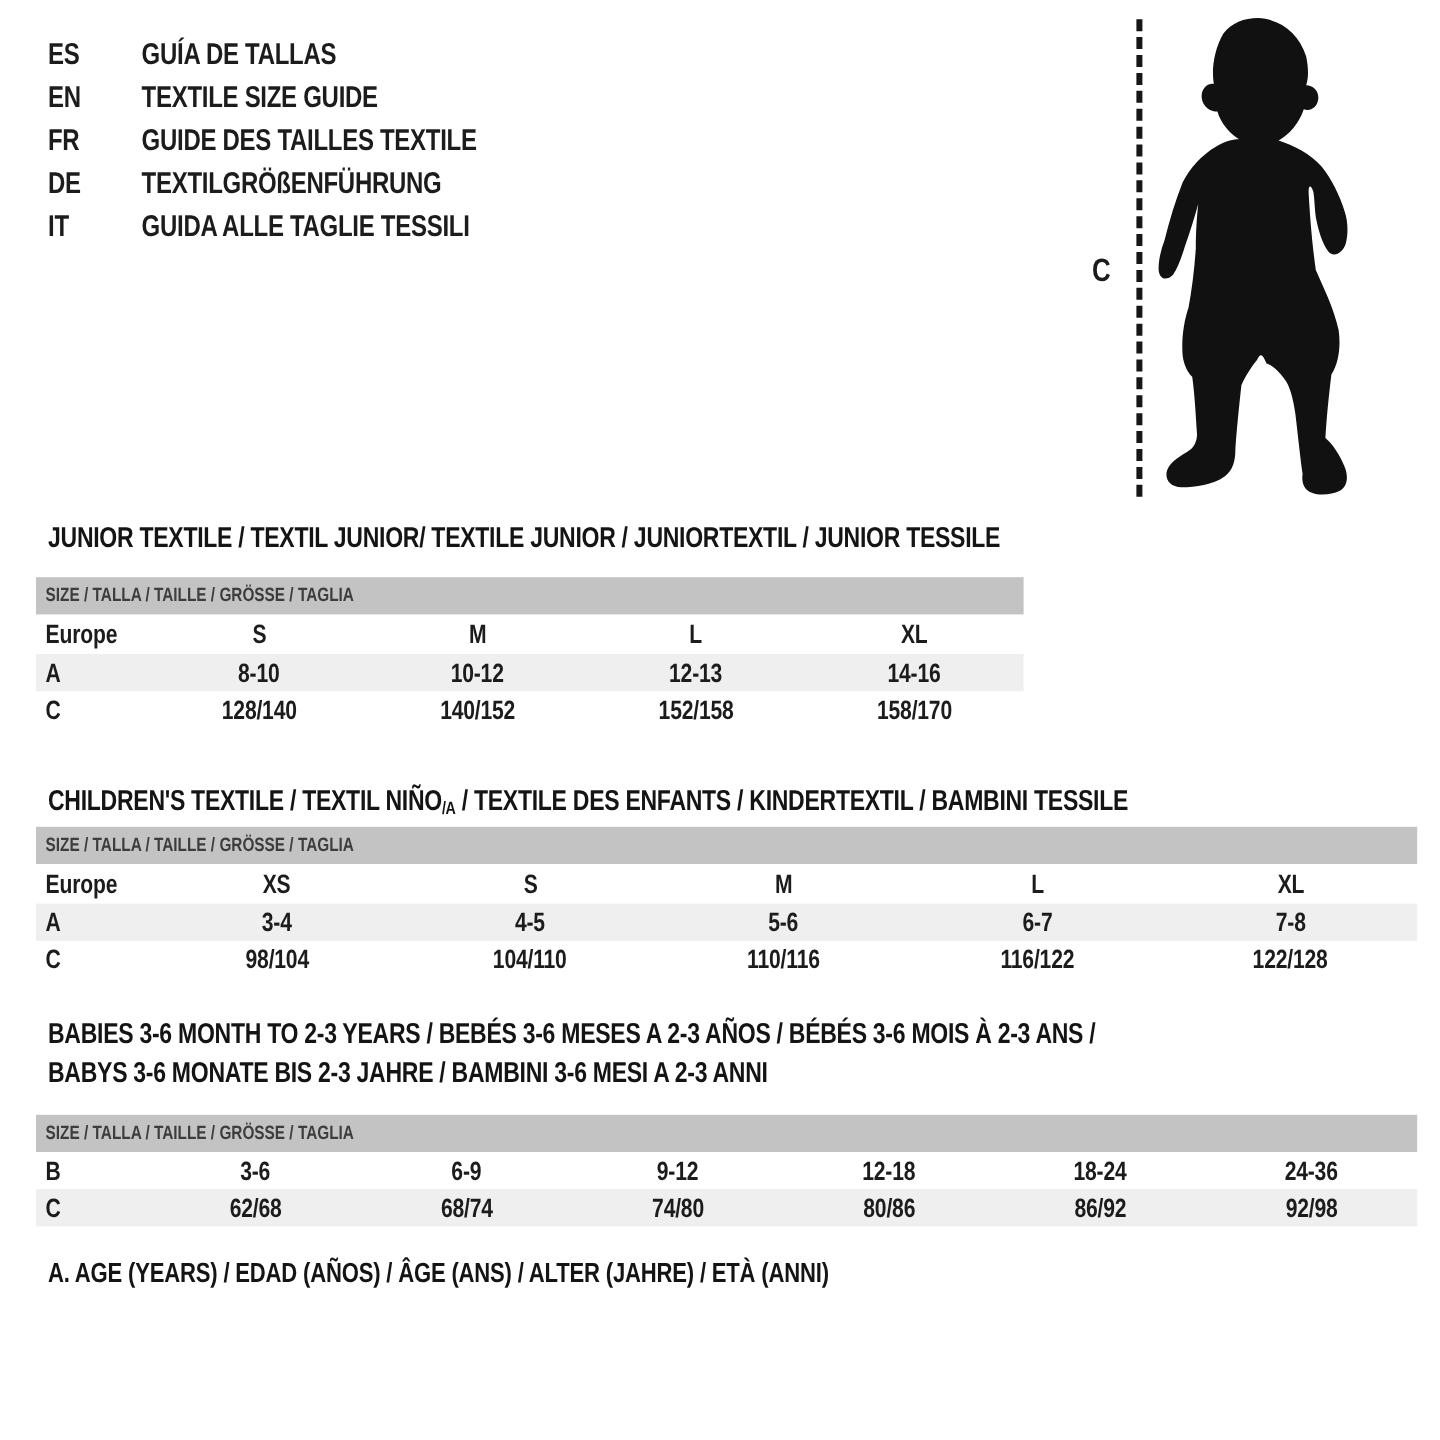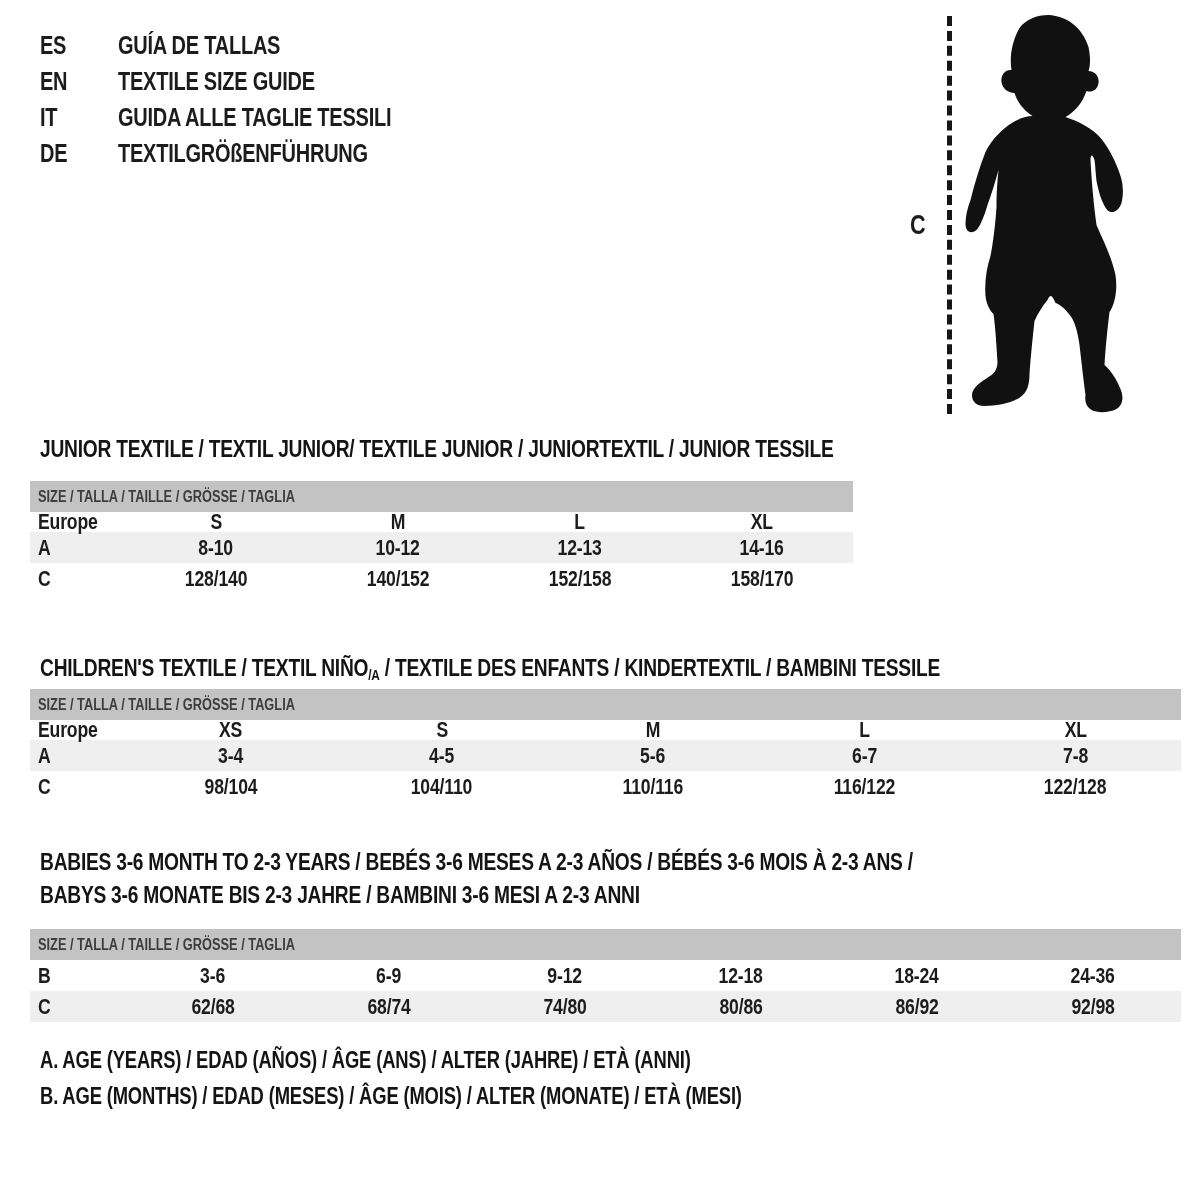--- a/index.html
+++ b/index.html
@@ -25,21 +25,21 @@
   .baby-svg{position:absolute;left:962px;top:13px;}
 
   
   .sec-title{position:absolute;left:40px;font-weight:bold;font-size:24px;letter-spacing:-0.3px;line-height:33px;color:#141414;}
   .sub{font-size:0.62em;vertical-align:-0.25em;}
 
   
   .sizetable{position:absolute;left:30px;}
   .sizebar{height:31px;background:#c3c3c3;color:#3d3d3d;font-weight:bold;font-size:16px;line-height:31px;padding-left:8px;}
   .trow{display:flex;align-items:center;font-weight:bold;font-size:22px;letter-spacing:-0.2px;}
-  .trow.hdr{height:20px;}
+  .trow.hdr{height:33px;}
   .trow.data{height:31px;}
   .trow.alt{background:#efefef;}
   .tc{flex:1;text-align:center;}
   .tc.lbl{flex:0 0 95px;text-align:left;padding-left:8px;box-sizing:border-box;}
 
   
   .legend{position:absolute;left:40px;top:1042px;}
   .legend-line{height:36px;display:flex;align-items:center;font-weight:bold;font-size:23px;letter-spacing:-0.2px;color:#141414;}
 </style>
 </head>
@@ -50,26 +50,30 @@
   <div class="lang-block">
     <div class="lang-row">
       <span class="lang-code"><span class="cx cxl">ES</span></span>
       <span class="cx cxl">GUÍA DE TALLAS</span>
     </div>
     <div class="lang-row">
       <span class="lang-code"><span class="cx cxl">EN</span></span>
       <span class="cx cxl">TEXTILE SIZE GUIDE</span>
     </div>
     <div class="lang-row">
-      <span class="lang-code"><span class="cx cxl">IT</span></span>
-      <span class="cx cxl">GUIDA ALLE TAGLIE TESSILI</span>
+      <span class="lang-code"><span class="cx cxl">FR</span></span>
+      <span class="cx cxl">GUIDE DES TAILLES TEXTILE</span>
     </div>
     <div class="lang-row">
       <span class="lang-code"><span class="cx cxl">DE</span></span>
       <span class="cx cxl">TEXTILGRÖßENFÜHRUNG</span>
+    </div>
+    <div class="lang-row">
+      <span class="lang-code"><span class="cx cxl">IT</span></span>
+      <span class="cx cxl">GUIDA ALLE TAGLIE TESSILI</span>
     </div>
   </div>
 
   <div class="measure-line"></div>
   <div class="figure-label"><span class="cx">C</span></div>
   <svg class="baby-svg" width="178" height="408" viewBox="0 0 175 408" aria-hidden="true">
     <path fill="#111" d="M85,2
       C104,3 119,15 125,34 C127,44 127,52 125,58
       C131,58 136,63 135,70 C134,77 128,80 123,78
       C119,90 111,99 102,104
@@ -181,18 +185,15 @@
       <div class="tc"><span class="cx">80/86</span></div>
       <div class="tc"><span class="cx">86/92</span></div>
       <div class="tc"><span class="cx">92/98</span></div>
     </div>
   </div>
 
   <div class="legend">
     <div class="legend-line">
         <span class="cx cxl">A. AGE (YEARS) / EDAD (AÑOS) / ÂGE (ANS) / ALTER (JAHRE) / ETÀ (ANNI)</span>
       </div>
-    <div class="legend-line">
-        <span class="cx cxl">B. AGE (MONTHS) / EDAD (MESES) / ÂGE (MOIS) / ALTER (MONATE) / ETÀ (MESI)</span>
-      </div>
   </div>
 
 </div>
 
 </body></html>

